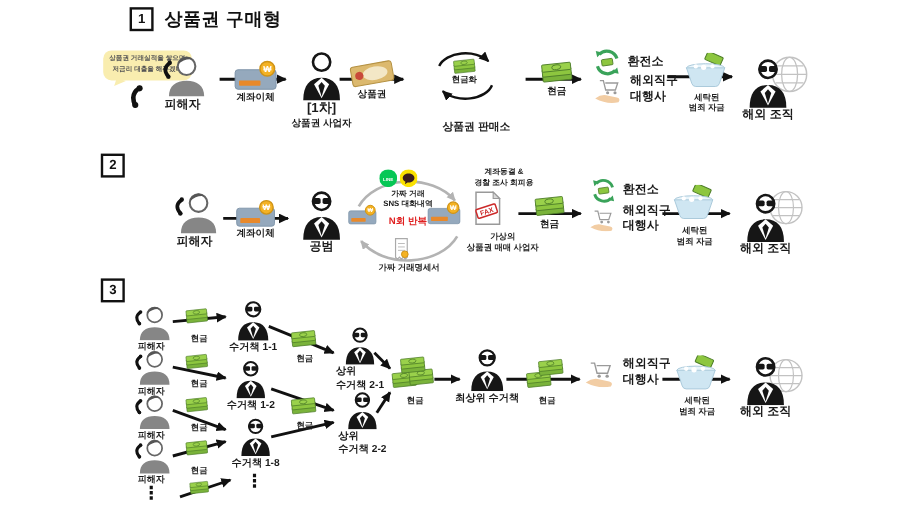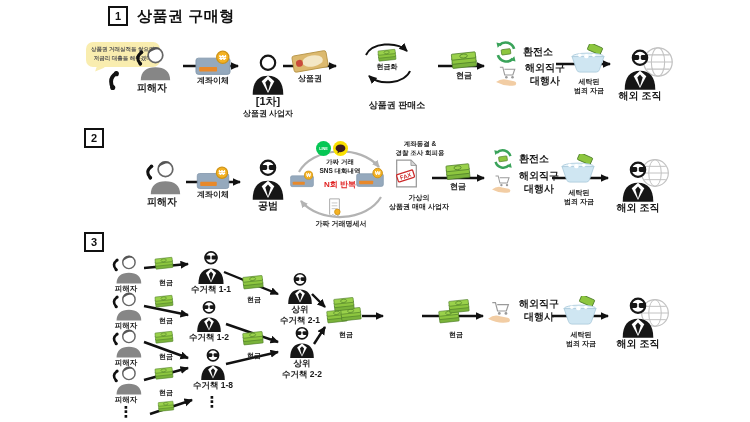--- a/index.html
+++ b/index.html
@@ -5,21 +5,21 @@
   html,body{margin:0;padding:0;background:#fff;}
   #stage{position:relative;width:750px;height:422px;background:#fff;overflow:hidden;
          font-family:"Liberation Sans","DejaVu Sans",sans-serif;color:#111;}
   #arrows{position:absolute;left:0;top:0;z-index:1;}
   .bubble{position:absolute;z-index:2;background:#f9edaf;border-radius:7px;padding:3px 5px;
           font-size:5.5px;font-weight:700;color:#555;text-align:center;white-space:pre-line;line-height:1.7;}
   .bubble:after{content:"";position:absolute;left:10px;bottom:-6px;width:0;height:0;
           border-left:8px solid #f9edaf;border-bottom:7px solid transparent;transform:rotate(18deg);}
   .node{position:absolute;display:flex;flex-direction:column;align-items:center;z-index:3;}
   .row{position:absolute;display:flex;align-items:center;gap:5px;z-index:3;}
-  .lbl{font-weight:700;color:#1a1a1a;text-align:center;white-space:pre-line;line-height:1.25;}
+  .lbl{font-weight:700;color:#1a1a1a;white-space:pre-line;line-height:1.25;}
   .note{position:absolute;z-index:3;font-weight:700;text-align:center;white-space:pre-line;
         color:#222;line-height:1.35;}
   .red{color:#e02020;}
   .sec{position:absolute;display:flex;align-items:center;gap:9px;z-index:3;}
   .badge{width:16px;height:16px;border:2.5px solid #111;background:#fff;display:flex;
          align-items:center;justify-content:center;font-weight:700;font-size:11px;color:#111;}
   .sec-title{font-size:15px;font-weight:700;letter-spacing:.5px;color:#111;}
   .ic{display:block;}
   .dots{position:absolute;z-index:3;font-weight:900;color:#111;text-align:center;font-size:15px;line-height:1;}
   .pile{position:absolute;z-index:3;}
@@ -198,21 +198,21 @@
     <div class="lbl" style="font-size:10px">피해자</div>
   </div>
 
   <div class="node" style="left:190px;top:50px;width:46px">
     <svg class="ic" width="36" height="26">
         <use href="#i-card"></use>
       </svg>
     <div class="lbl" style="font-size:8px">계좌이체</div>
   </div>
 
-  <div class="node" style="left:240px;top:53px;width:56px">
+  <div class="node" style="left:240px;top:42px;width:56px">
     <svg class="ic" width="36" height="42">
         <use href="#i-suit"></use>
       </svg>
     <div class="lbl" style="font-size:11px">[1차]</div>
     <div class="lbl" style="font-size:8px">상품권 사업자</div>
   </div>
 
   <div class="node" style="left:288px;top:48px;width:44px">
     <svg class="ic" width="38" height="26">
         <use href="#i-ticket"></use>
@@ -461,20 +461,26 @@
       </svg>
     <svg style="left:14px;top:10px" width="30" height="17">
         <use href="#i-money"></use>
       </svg>
     <svg style="left:7px;top:0" width="30" height="17">
         <use href="#i-money"></use>
       </svg>
   </div>
   <div class="note" style="left:332px;top:330px;width:28px;font-size:7px">현금</div>
 
+  <div class="node" style="left:376px;top:290px;width:60px">
+    <svg class="ic" width="32" height="36">
+        <use href="#i-suitg"></use>
+      </svg>
+    <div class="lbl" style="font-size:8.5px">최상위 수거책</div>
+  </div>
 
   <div class="pile" style="left:434px;top:298px;width:44px;height:30px">
     <svg style="left:0;top:10px" width="30" height="17">
         <use href="#i-money"></use>
       </svg>
     <svg style="left:10px;top:0" width="30" height="17">
         <use href="#i-money"></use>
       </svg>
   </div>
   <div class="note" style="left:442px;top:330px;width:28px;font-size:7px">현금</div>

